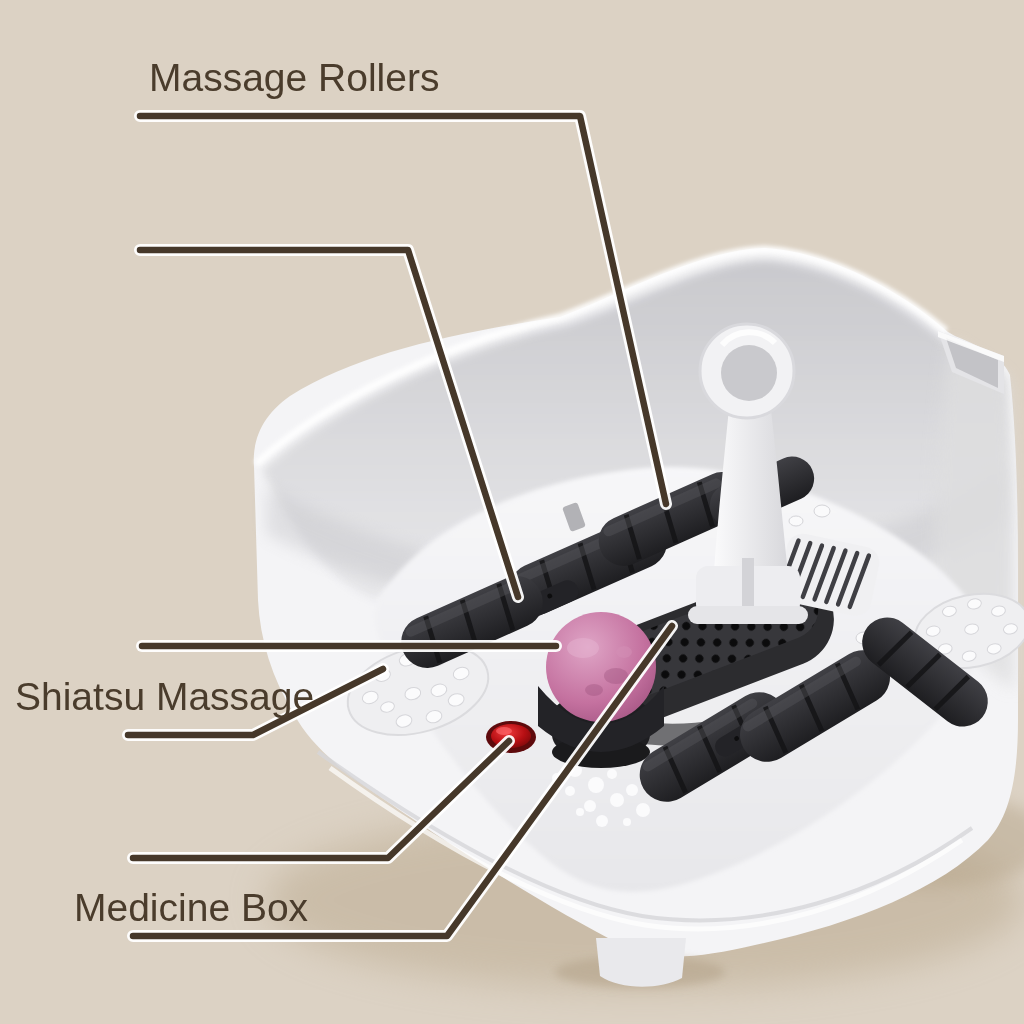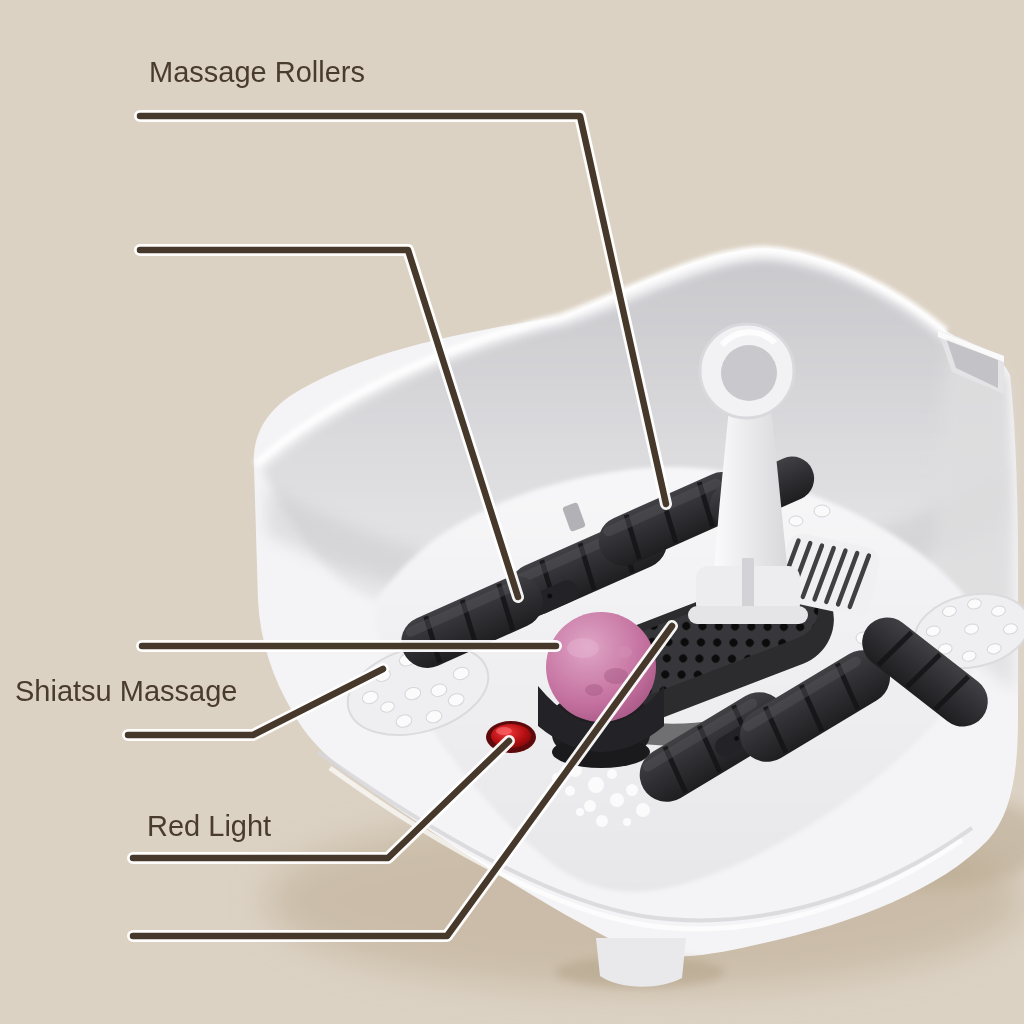--- a/index.html
+++ b/index.html
@@ -1,20 +1,20 @@
 <!DOCTYPE html>
 <html style="--background: #dcd2c4; --label-text: #4a3c2c; --leader-line: #46382a; --leader-casing: #ffffff; --basin-white: #f6f6f8; --part-black: #2b2b2e; --stone-pink: #c4719f; --light-red: #c01216;"><head>
 <meta charset="utf-8">
 <style>
   html,body{margin:0;padding:0;background:var(--background,#dcd2c4);}
   .stage{position:relative;width:1024px;height:1024px;overflow:hidden;
          background:var(--background,#dcd2c4);
          font-family:"Liberation Sans", sans-serif;}
   .stage svg{position:absolute;left:0;top:0;}
-  .callout-label{position:absolute;font-size:29px;line-height:1;
+  .callout-label{position:absolute;font-size:39px;line-height:1;
          color:var(--label-text,#4a3c2c);white-space:nowrap;letter-spacing:0px;}
   .leader{fill:none;stroke-linecap:round;stroke-linejoin:round;}
   .leader.casing{stroke:var(--leader-casing,#ffffff);stroke-width:12;opacity:.95;}
   .leader.core{stroke:var(--leader-line,#46382a);stroke-width:6.5;}
 </style>
 </head>
 <body>
 
 <div class="stage">
 
@@ -314,14 +314,14 @@
       <path class="leader core" d="M 133,858 L 388,858 L 509,741"></path>
     </g>
     <g>
       <path class="leader casing" d="M 133,936 L 447,936 L 672,626"></path>
       <path class="leader core" d="M 133,936 L 447,936 L 672,626"></path>
     </g>
   </svg>
 
   <div class="callout-label" style="left:149px;top:58px">Massage Rollers</div>
   <div class="callout-label" style="left:15px;top:677px">Shiatsu Massage</div>
-  <div class="callout-label" style="left:147px;top:812px">Red Light</div>
+  <div class="callout-label" style="left:74px;top:888px">Medicine Box</div>
 </div>
 
 </body></html>

